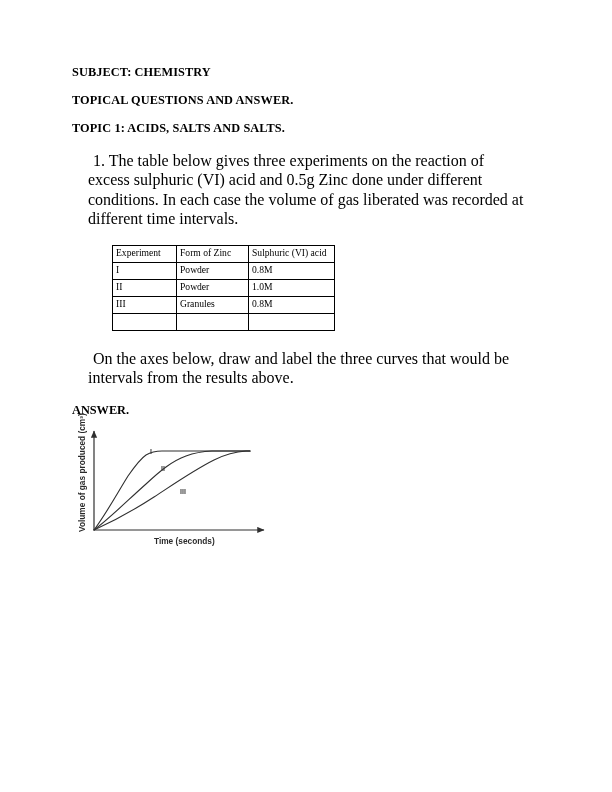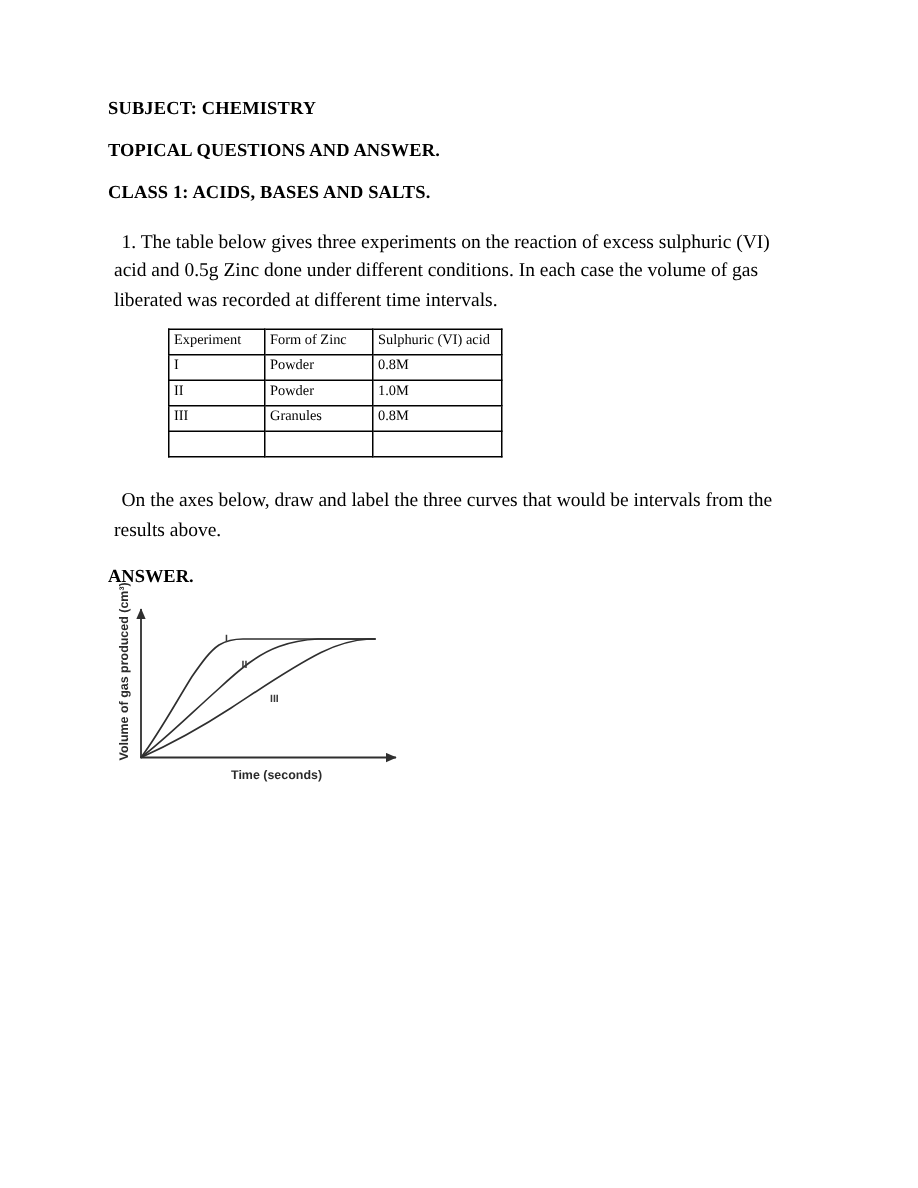--- a/index.html
+++ b/index.html
@@ -33,23 +33,23 @@
 
   .heading {
     font-weight: bold;
     font-size: 12.3px;
     line-height: 1;
     margin: 0 0 15.5px 0;
     letter-spacing: 0.1px;
   }
 
   .para {
-    font-size: 13px;
+    font-size: 16px;
     line-height: 19.5px;
-    margin: 4px;
+    margin: 16px;
     text-align: left;
   }
 
   .para-q1 {
     margin-top: 17px;
     text-indent: 5px;
   }
 
   .para-axes {
     margin-top: 18px;
@@ -152,21 +152,21 @@
   .spacer-q2 { height: 34px; }
 </style>
 </head>
 <body>
 
 <div class="page">
   <div class="content">
 
     <p class="heading">SUBJECT: CHEMISTRY</p>
     <p class="heading">TOPICAL QUESTIONS AND ANSWER.</p>
-    <p class="heading">CLASS 1: ACIDS, BASES AND SALTS.</p>
+    <p class="heading">TOPIC 1: ACIDS, SALTS AND SALTS.</p>
 
     <p class="para para-q1">1. The table below gives three experiments on the reaction of excess sulphuric (VI) acid and 0.5g Zinc done under different conditions. In each case the volume of gas liberated was recorded at different time intervals.</p>
 
     <div class="zinc-table-wrap">
       <table class="zinc-table">
         <colgroup>
             <col class="c1">
             <col class="c2">
             <col class="c3">
           </colgroup>

